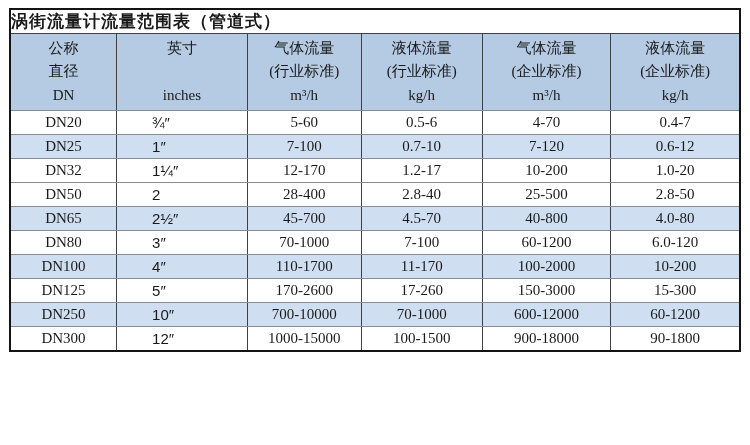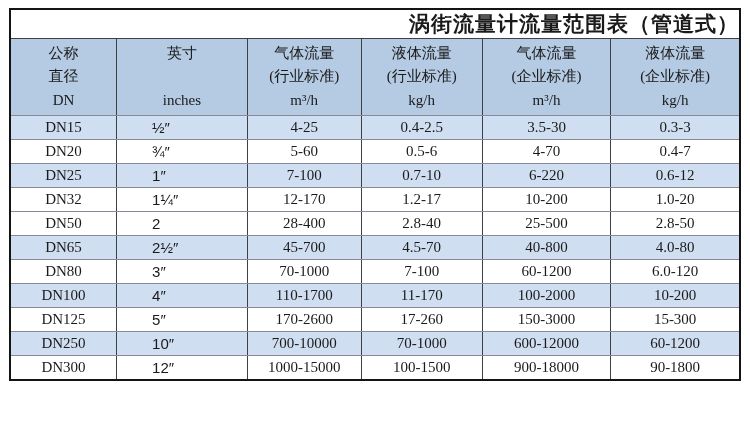--- a/index.html
+++ b/index.html
@@ -26,23 +26,23 @@
   col.c1 { width: 14.6%; }
   col.c2 { width: 17.9%; }
   col.c3 { width: 15.6%; }
   col.c4 { width: 16.6%; }
   col.c5 { width: 17.6%; }
   col.c6 { width: 17.7%; }
 
   tr.title-row th {
     height: 22px;
     background: #ffffff;
-    font-size: 21px;
+    font-size: 17px;
     font-weight: bold;
-    text-align: right;
+    text-align: left;
     vertical-align: middle;
     letter-spacing: 1px;
     border-bottom: 1px solid #3f3f46;
     padding: 0;
   }
   tr.header-row th {
     height: 72px;
     background: #b5cae3;
     font-size: 15px;
     font-weight: normal;
@@ -108,42 +108,34 @@
 kg/h</th>
         <th>气体流量
 (企业标准)
 m³/h</th>
         <th>液体流量
 (企业标准)
 kg/h</th>
       </tr>
     </thead>
     <tbody>
-      <tr class="band">
-        <td>DN15</td>
-        <td class="inches-cell">½″</td>
-        <td>4-25</td>
-        <td>0.4-2.5</td>
-        <td>3.5-30</td>
-        <td>0.3-3</td>
-      </tr>
       <tr class="plain">
         <td>DN20</td>
         <td class="inches-cell">¾″</td>
         <td>5-60</td>
         <td>0.5-6</td>
         <td>4-70</td>
         <td>0.4-7</td>
       </tr>
       <tr class="band">
         <td>DN25</td>
         <td class="inches-cell">1″</td>
         <td>7-100</td>
         <td>0.7-10</td>
-        <td>6-220</td>
+        <td>7-120</td>
         <td>0.6-12</td>
       </tr>
       <tr class="plain">
         <td>DN32</td>
         <td class="inches-cell">1¼″</td>
         <td>12-170</td>
         <td>1.2-17</td>
         <td>10-200</td>
         <td>1.0-20</td>
       </tr>

